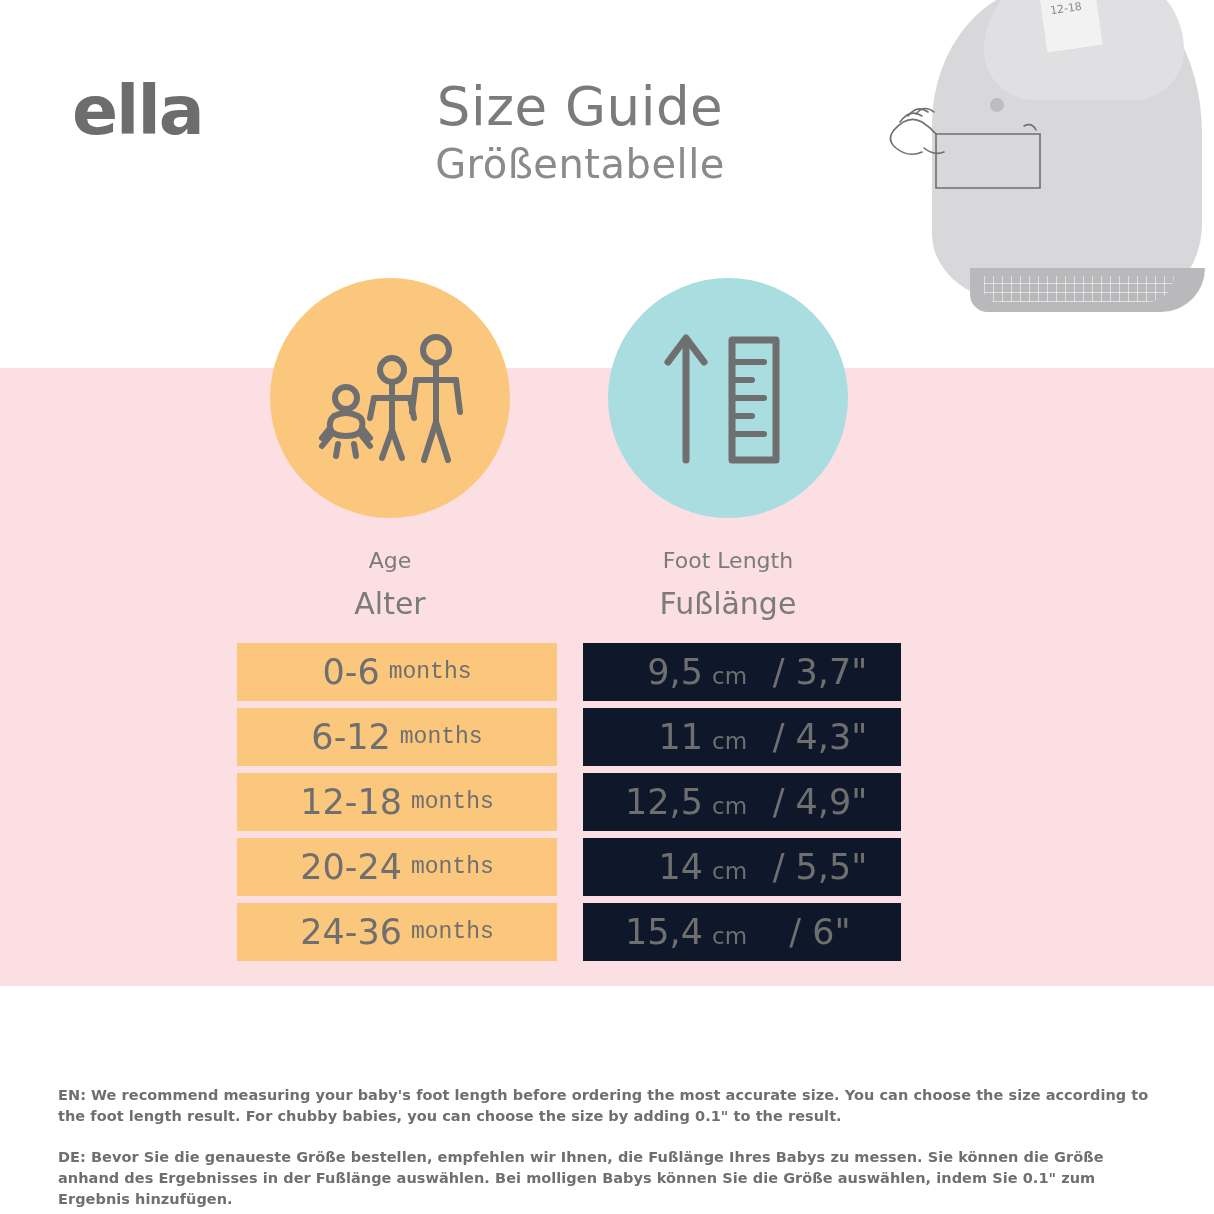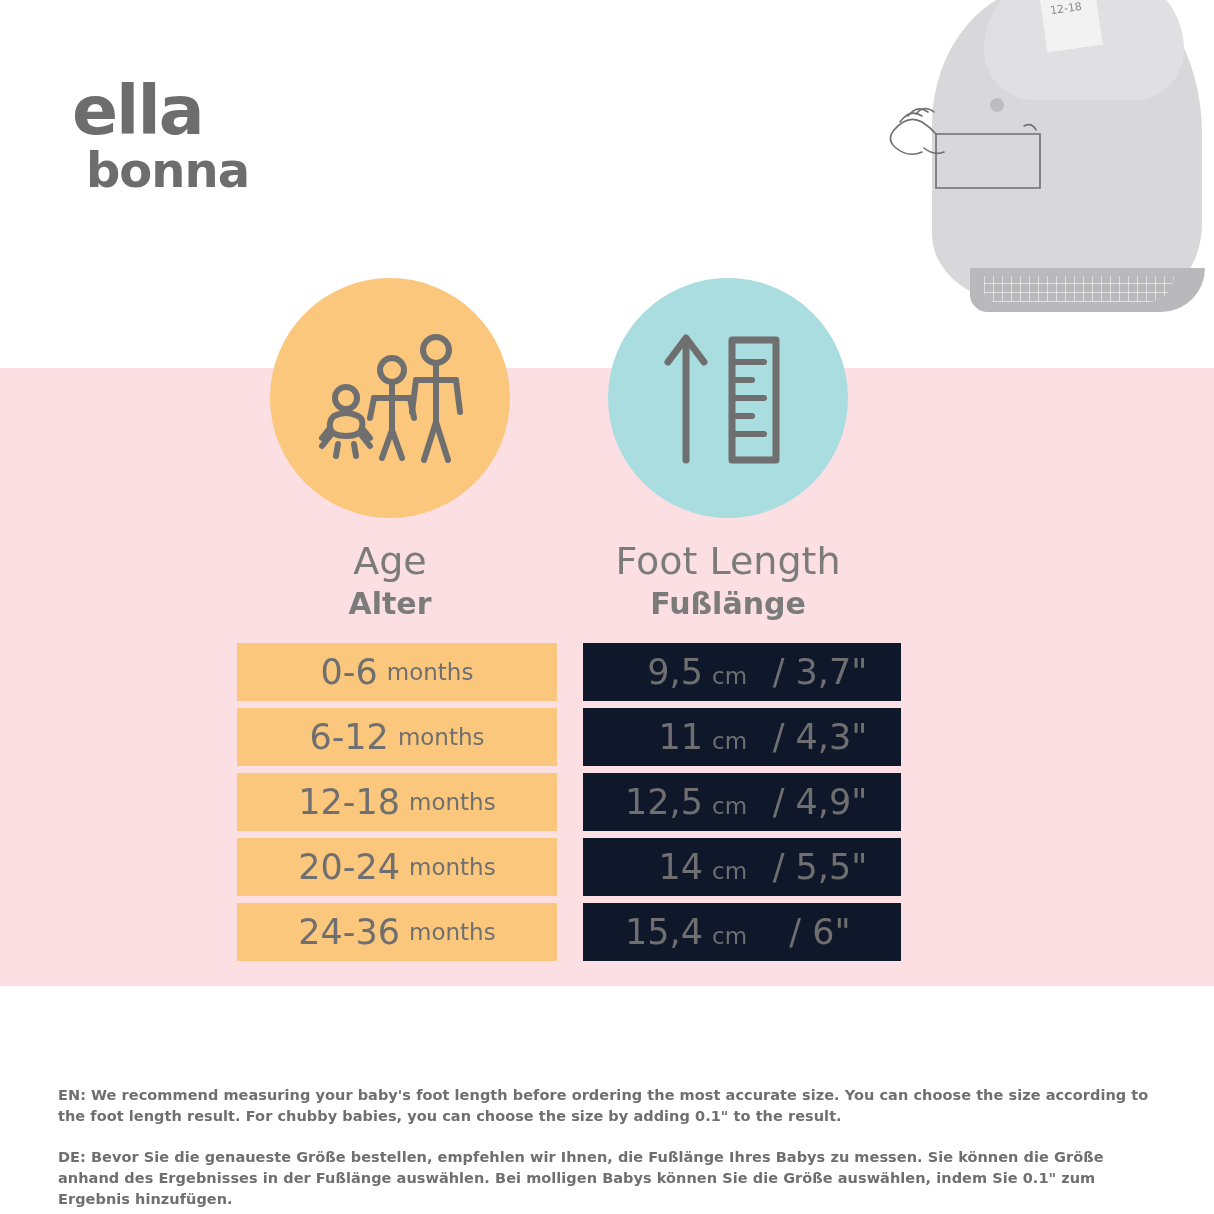--- a/index.html
+++ b/index.html
@@ -145,22 +145,22 @@
   .circle-foot { left: 608px; top: 278px; background: #a9dde0; }
 
   .icon-svg { position: absolute; }
 
   
   .col-head {
     position: absolute;
     text-align: center;
     color: #7b7b7b;
   }
-  .col-head .en { font-size: 38px; line-height: 42px; }
-  .col-head .de { font-size: 30px; line-height: 44px; font-weight: bold; }
+  .col-head .en { font-size: 22px; line-height: 42px; }
+  .col-head .de { font-size: 30px; line-height: 44px; }
   .head-age { left: 250px; top: 540px; width: 280px; }
   .head-foot { left: 578px; top: 540px; width: 300px; }
 
   
   .table {
     position: absolute;
   }
   .table-age { left: 237px; top: 643px; width: 320px; }
   .table-foot { left: 583px; top: 643px; width: 318px; }
 
@@ -168,21 +168,21 @@
     height: 58px;
     margin-bottom: 7px;
     display: flex;
     align-items: center;
     color: #6f6f6f;
   }
   .row-age { background: #fbc77d; justify-content: center; }
   .row-foot { background: #0f172a; }
 
   .big { font-size: 35px; letter-spacing: 0px; }
-  .small { font-size: 23px; }
+  .small { font-size: 23px; font-family: Liberation Mono, monospace; }
 
   .row-age .big { margin-right: 9px; }
 
   .foot-grid {
     display: grid;
     grid-template-columns: 104px 46px 1fr;
     align-items: baseline;
     width: 100%;
     padding-left: 16px;
   }
@@ -207,23 +207,26 @@
 </style>
 </head>
 <body>
 
 <div class="page">
 
   <div class="pink-band"></div>
 
   <div class="logo">
     <div class="logo-line1">ella</div>
-    <div class="logo-line2">bonna</div>
-  </div>
-
+  </div>
+
+  <div class="title-wrap">
+    <div class="title-en">Size Guide</div>
+    <div class="title-de">Größentabelle</div>
+  </div>
 
   <div class="photo">
     <div class="bootie-body"></div>
     <div class="bootie-cuff"></div>
     <div class="bootie-sole"></div>
     <div class="bootie-sole-grid"></div>
     <div class="bootie-tab"></div>
     <div class="bootie-tab-text">12-18</div>
     <div class="bootie-snap"></div>
 

